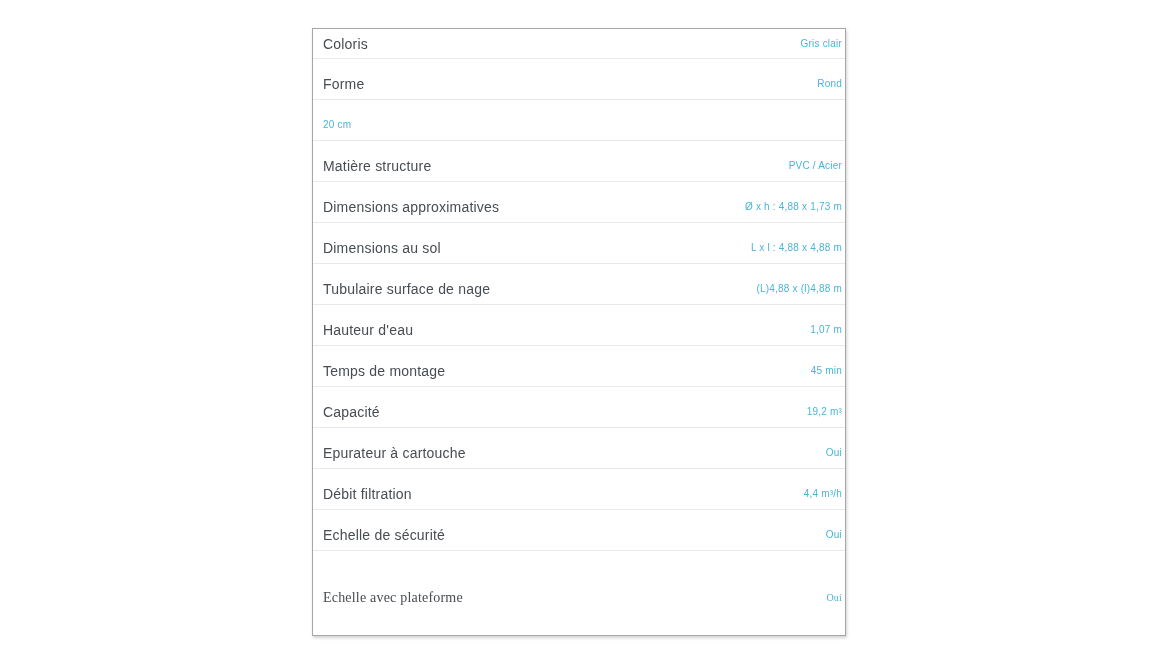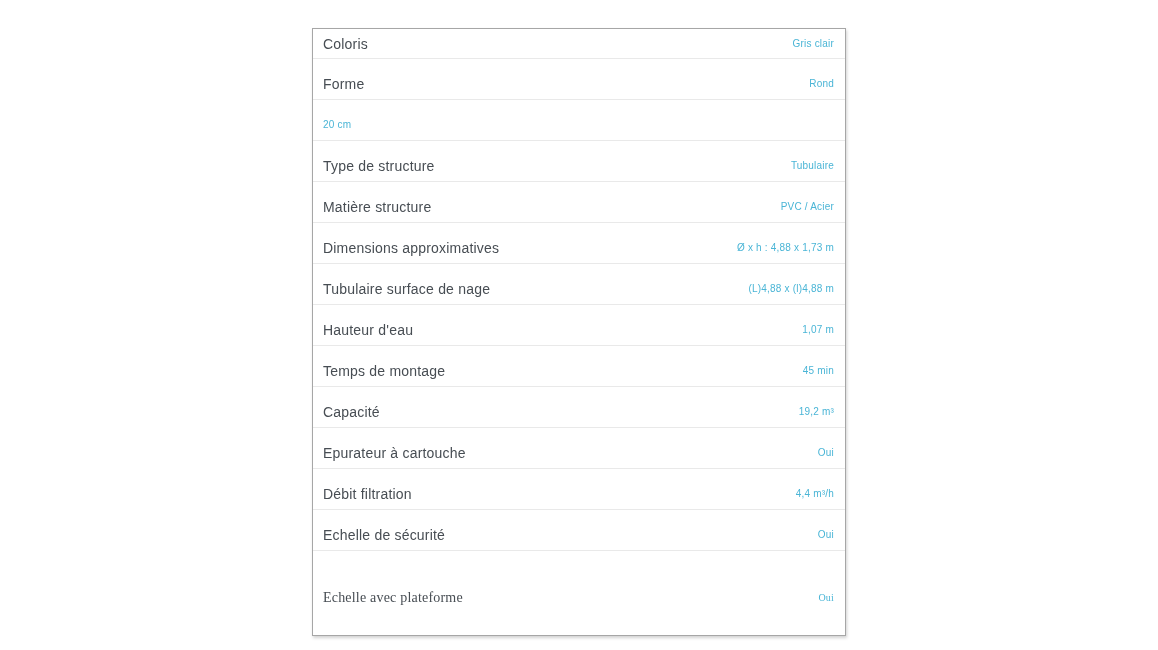--- a/index.html
+++ b/index.html
@@ -28,21 +28,21 @@
     display: flex;
     flex-direction: column;
     overflow: hidden;
   }
   .spec-row {
     display: flex;
     justify-content: space-between;
     align-items: center;
     height: 41px;
     flex: 0 0 41px;
-    padding: 9px 11px 0 10px;
+    padding: 9px 3px 0 10px;
     border-bottom: 1px solid var(--divider-color, #e9e9e9);
   }
   .spec-row:first-child {
     height: 30px;
     flex: 0 0 30px;
     padding-top: 0;
   }
   .spec-row:last-child {
     border-bottom: none;
     flex: 1 0 auto;
@@ -74,35 +74,35 @@
 
   <div class="spec-row">
     <span class="spec-label">Forme</span>
     <span class="spec-value">Rond</span>
   </div>
 
   <div class="spec-row">
     <span class="spec-value">20 cm</span>
   </div>
 
-  <div class="spec-row">
-    <span class="spec-label">Type de structure</span>
-    <span class="spec-value">Tubulaire</span>
-  </div>
 
   <div class="spec-row">
     <span class="spec-label">Matière structure</span>
     <span class="spec-value">PVC / Acier</span>
   </div>
 
   <div class="spec-row">
     <span class="spec-label">Dimensions approximatives</span>
     <span class="spec-value">Ø x h : 4,88 x 1,73 m</span>
   </div>
 
+  <div class="spec-row">
+    <span class="spec-label">Dimensions au sol</span>
+    <span class="spec-value">L x l : 4,88 x 4,88 m</span>
+  </div>
 
   <div class="spec-row">
     <span class="spec-label">Tubulaire surface de nage</span>
     <span class="spec-value">(L)4,88 x (l)4,88 m</span>
   </div>
 
   <div class="spec-row">
     <span class="spec-label">Hauteur d'eau</span>
     <span class="spec-value">1,07 m</span>
   </div>

